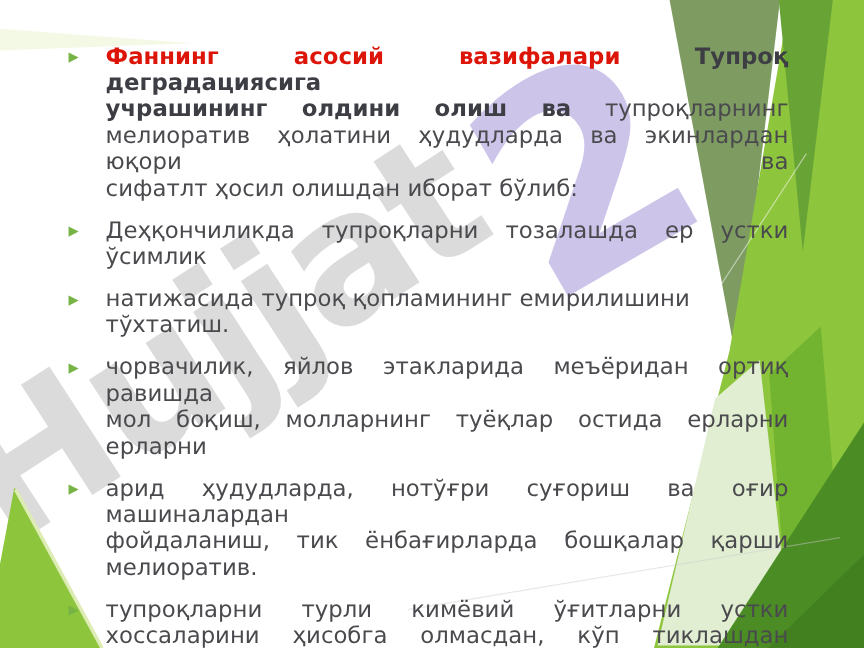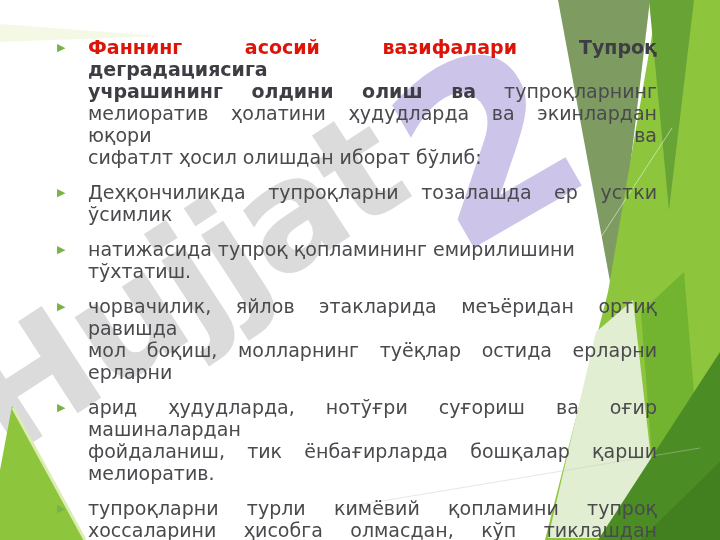--- a/index.html
+++ b/index.html
@@ -89,19 +89,19 @@
         <span class="marker">▶</span>
         <div class="bullet-text">
           <div class="line j"><span class="seg normal">арид ҳудудларда, нотўғри суғориш ва оғир машиналардан</span></div>
           <div class="line j"><span class="seg normal">фойдаланиш, тик ёнбағирларда бошқалар қарши</span></div>
           <div class="line"><span class="seg normal">мелиоратив.</span></div>
         </div>
       </div>
       <div class="bullet-row">
         <span class="marker">▶</span>
         <div class="bullet-text">
-          <div class="line j"><span class="seg normal">тупроқларни турли кимёвий қопламини тупроқ</span></div>
+          <div class="line j"><span class="seg normal">тупроқларни турли кимёвий ўғитларни устки</span></div>
           <div class="line j"><span class="seg normal">хоссаларини ҳисобга олмасдан, кўп тиклашдан қўллашлик</span></div>
         </div>
       </div>
     </div>
 
 </div>
 
 </body></html>

